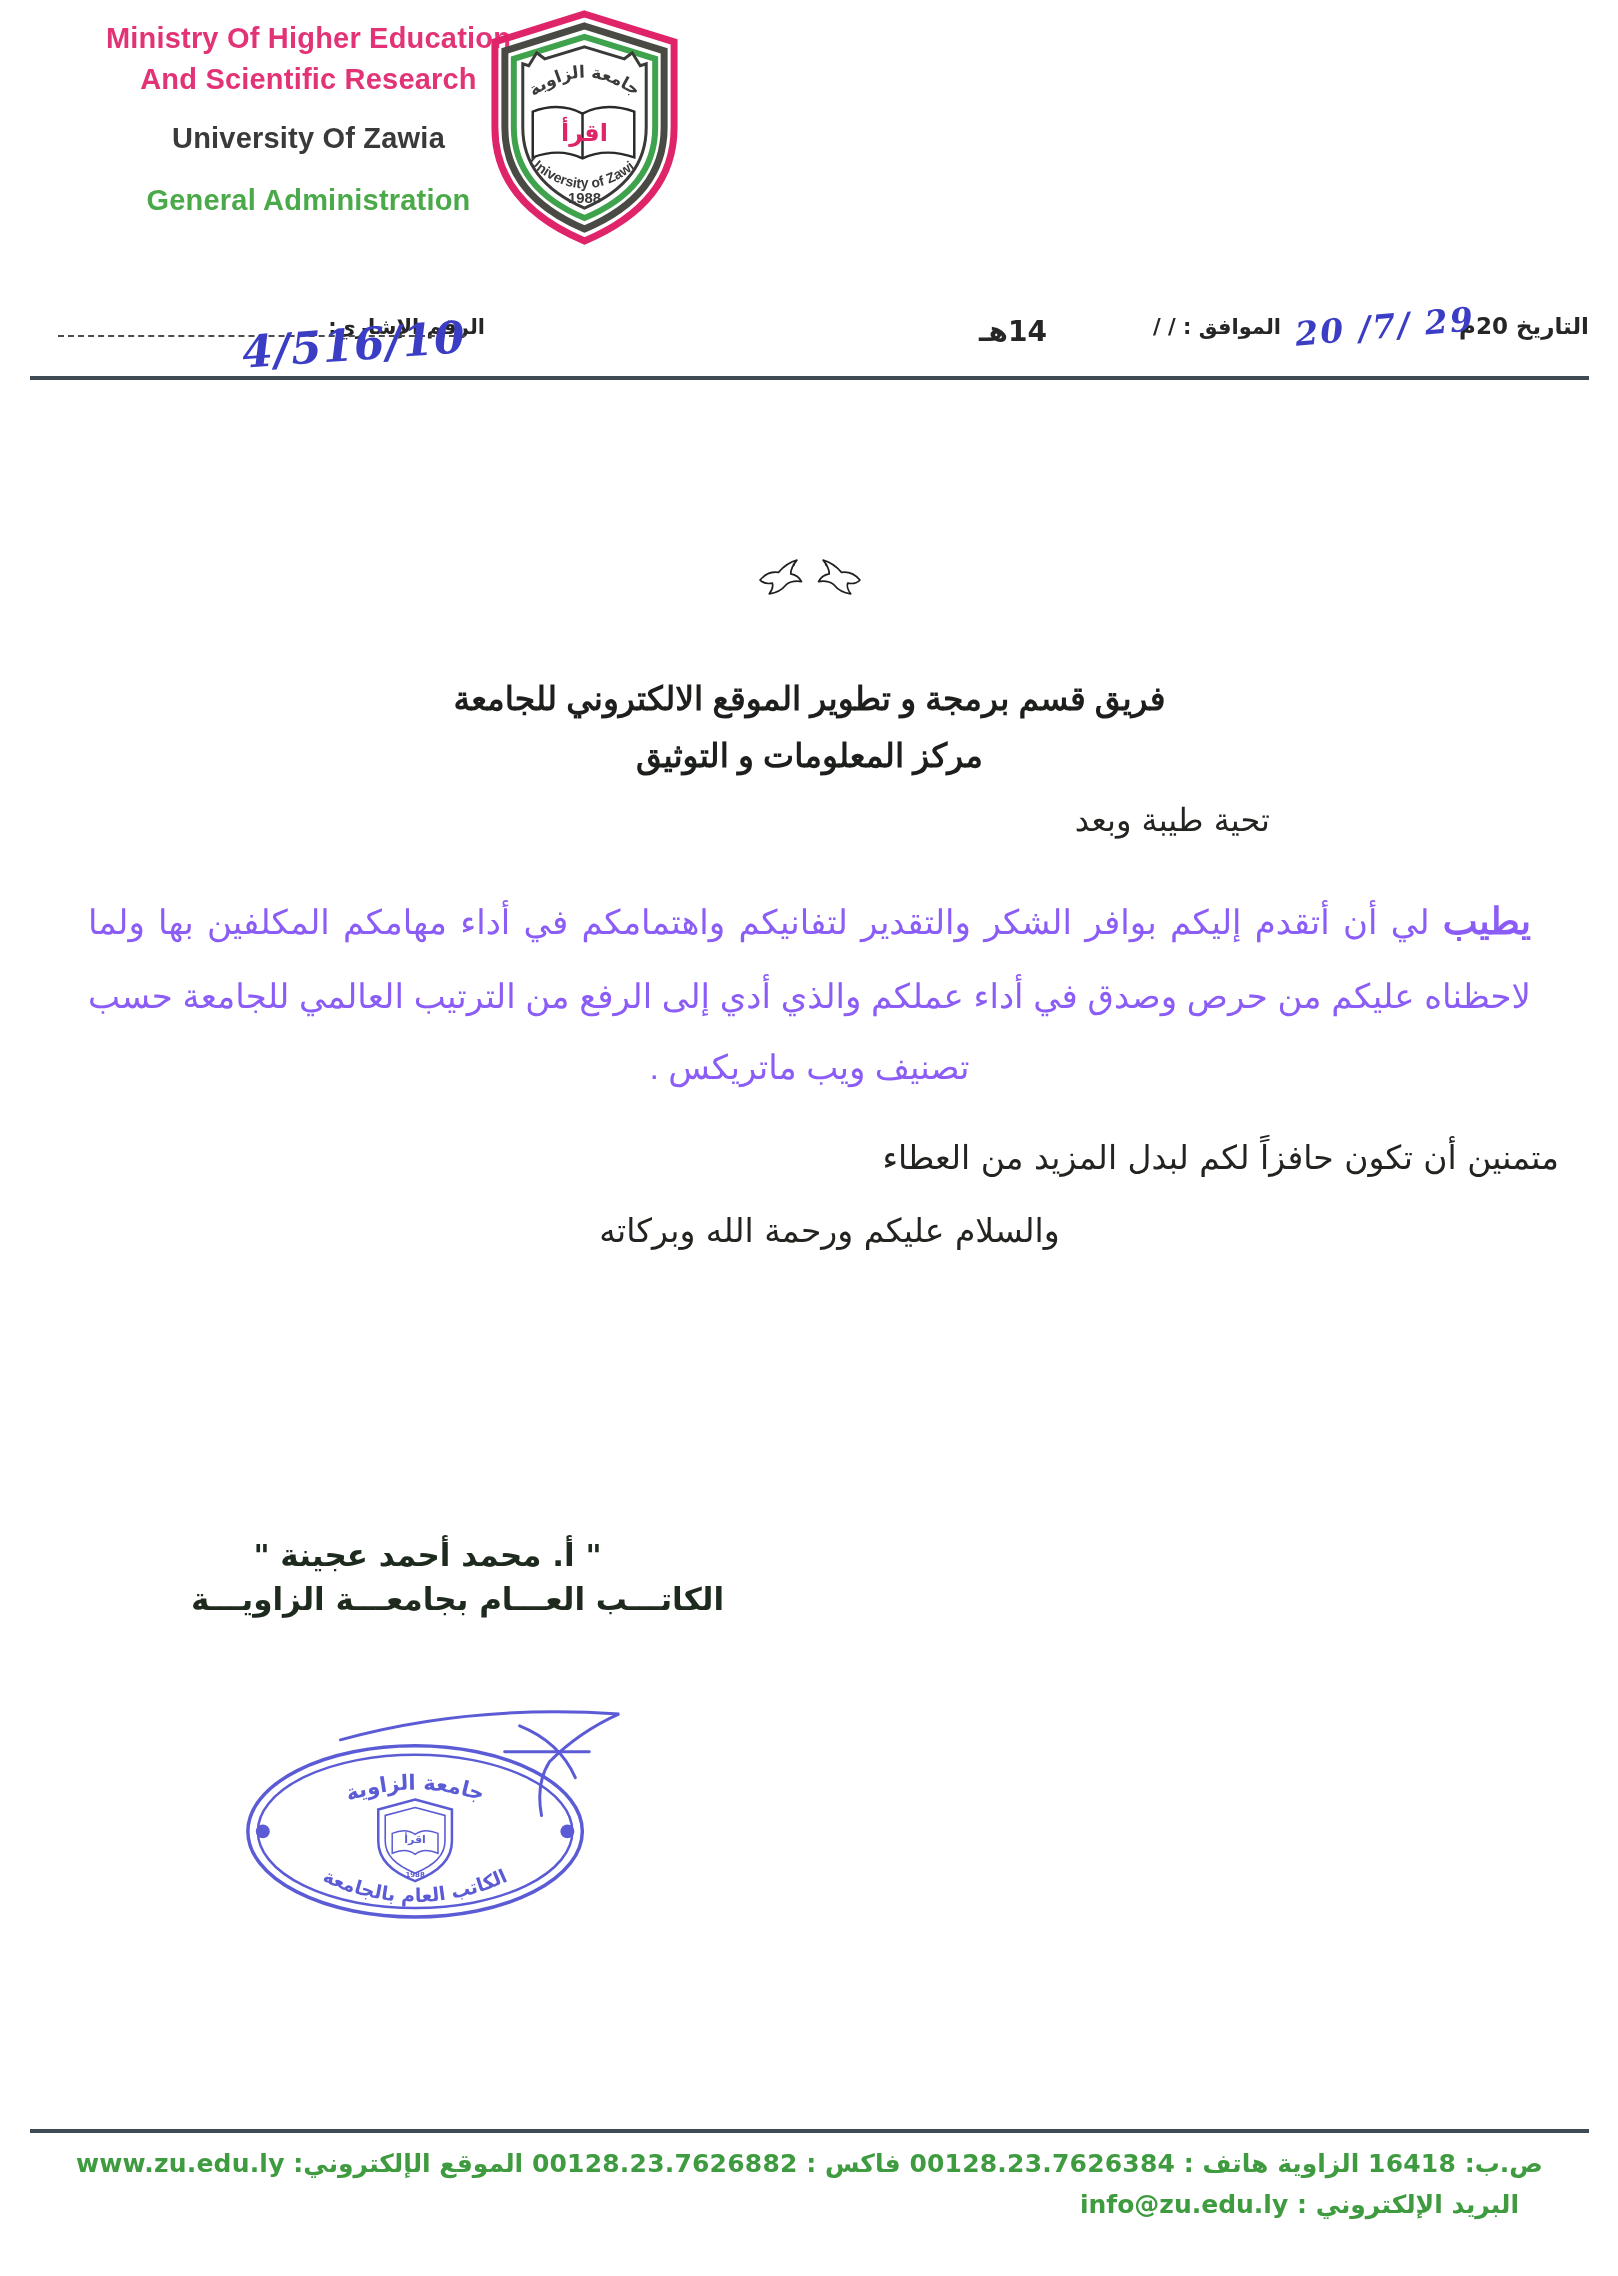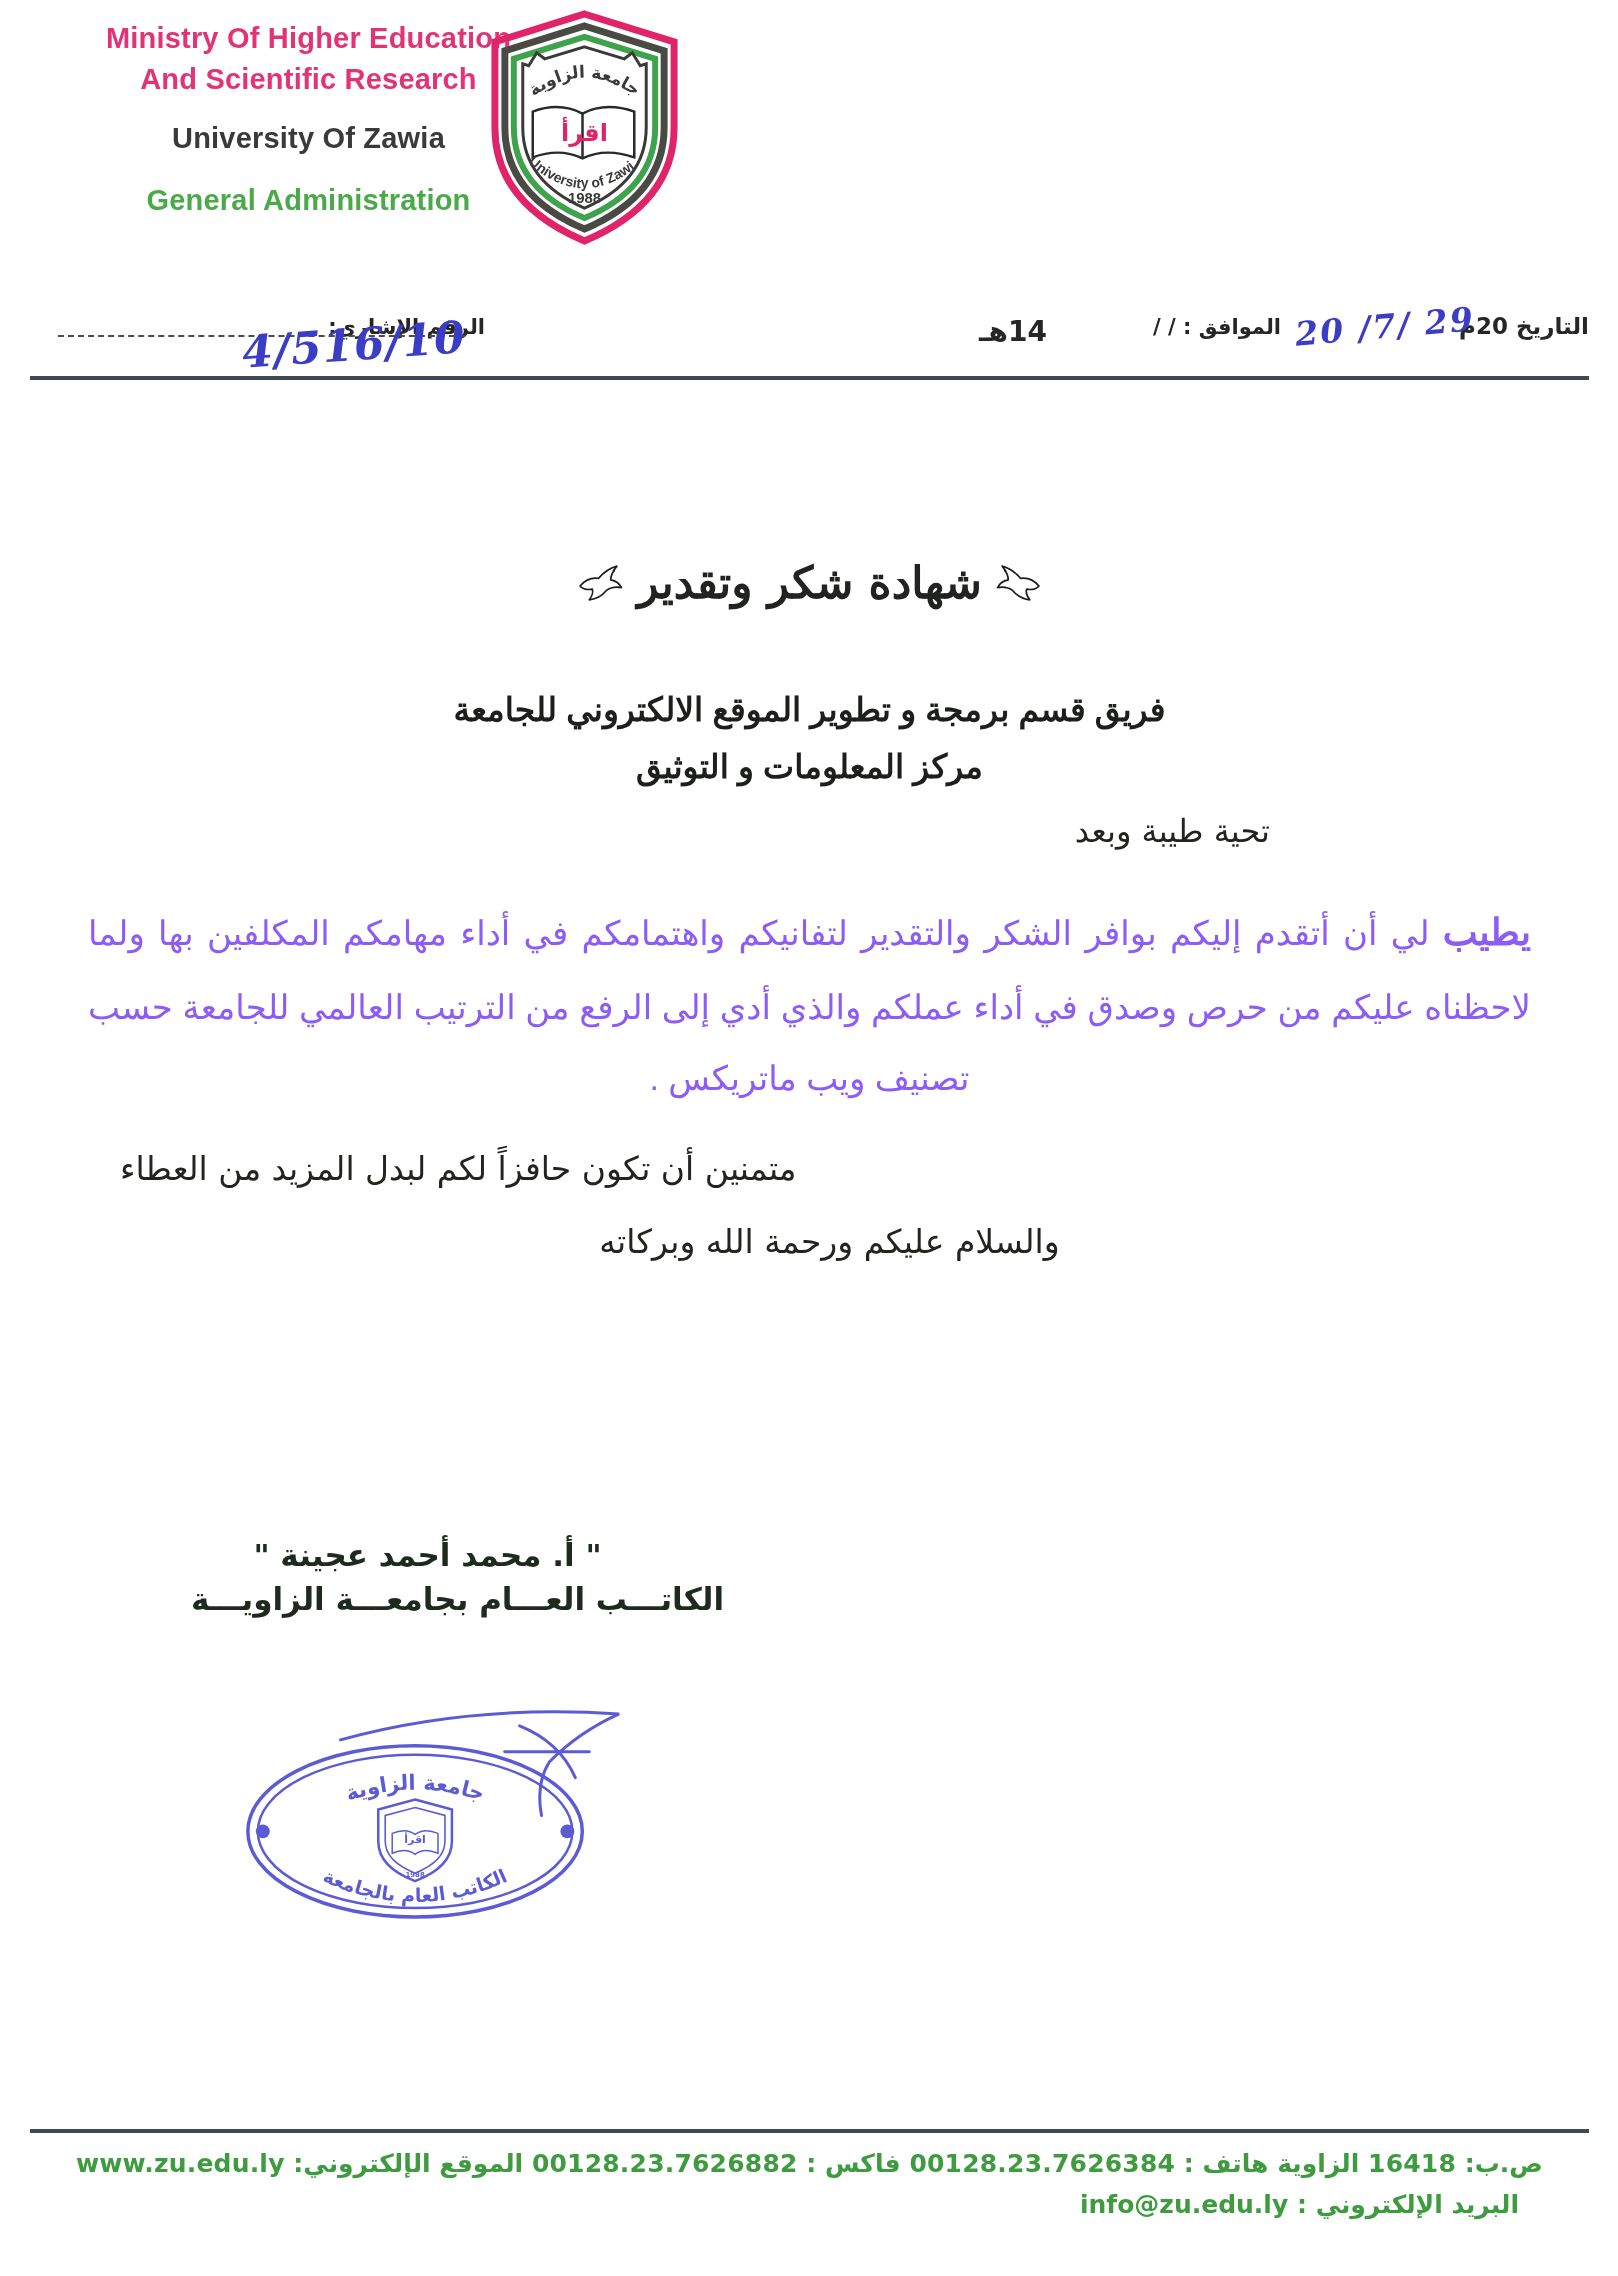--- a/index.html
+++ b/index.html
@@ -205,21 +205,21 @@
     color: #8b5cf6;
     padding: 0 28px;
   }
   .para .lead { font-weight: bold; font-size: 37px; }
 
   .wish {
     margin-top: 34px;
     font-size: 33px;
     font-family: "DejaVu Serif", "Liberation Serif", serif;
     color: #22251f;
-    text-align: left;
+    text-align: right;
     padding-left: 60px;
   }
   .closing {
     margin-top: 34px;
     font-size: 33px;
     font-family: "DejaVu Serif", "Liberation Serif", serif;
     color: #22251f;
     padding-left: 40px;
   }
 
@@ -347,21 +347,20 @@
 
   <div class="body">
 
     <div class="doc-title">
       <span class="dove flip">
         <svg viewBox="0 0 60 52" xmlns="http://www.w3.org/2000/svg">
           <path d="M4 30 Q14 18 28 20 Q38 8 52 4 Q44 14 44 22 Q54 24 58 32 Q46 30 38 36 Q30 46 16 48 Q22 40 20 34 Q10 36 4 30 Z" fill="#ffffff" stroke="#1f1f1d" stroke-width="2.2" stroke-linejoin="round"></path>
           <circle cx="48" cy="10" r="1.5" fill="#1f1f1d"></circle>
         </svg>
       </span>
-      <span>شهادة شكر وتقدير</span>
       <span class="dove">
         <svg viewBox="0 0 60 52" xmlns="http://www.w3.org/2000/svg">
           <path d="M4 30 Q14 18 28 20 Q38 8 52 4 Q44 14 44 22 Q54 24 58 32 Q46 30 38 36 Q30 46 16 48 Q22 40 20 34 Q10 36 4 30 Z" fill="#ffffff" stroke="#1f1f1d" stroke-width="2.2" stroke-linejoin="round"></path>
           <circle cx="48" cy="10" r="1.5" fill="#1f1f1d"></circle>
         </svg>
       </span>
     </div>
 
     <div class="addressee">
       <div class="l1">فريق قسم برمجة و تطوير الموقع الالكتروني للجامعة</div>

